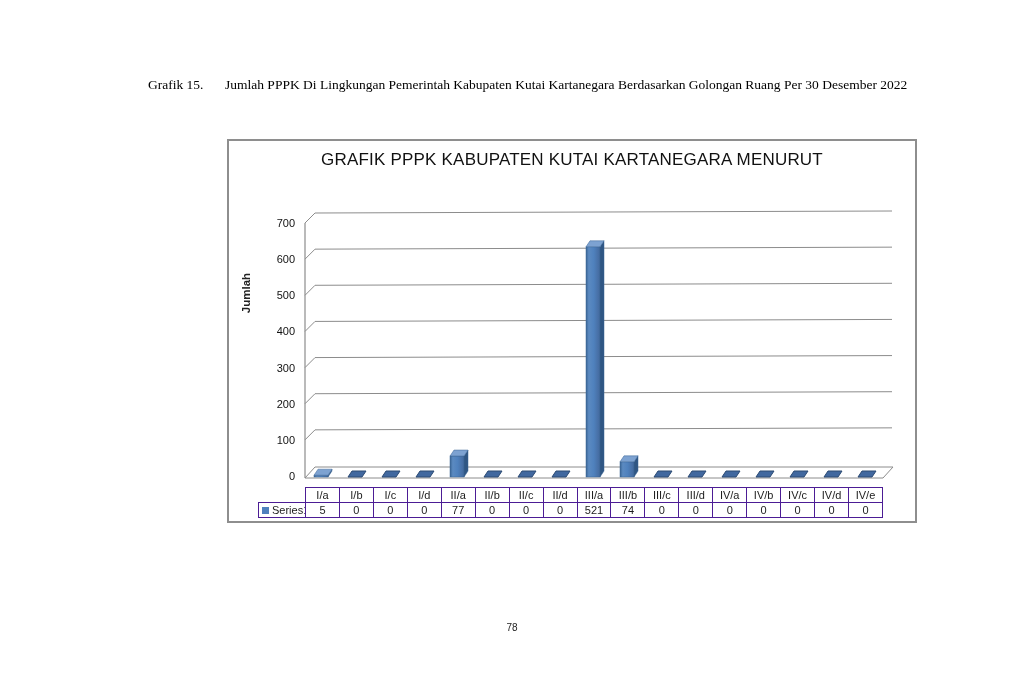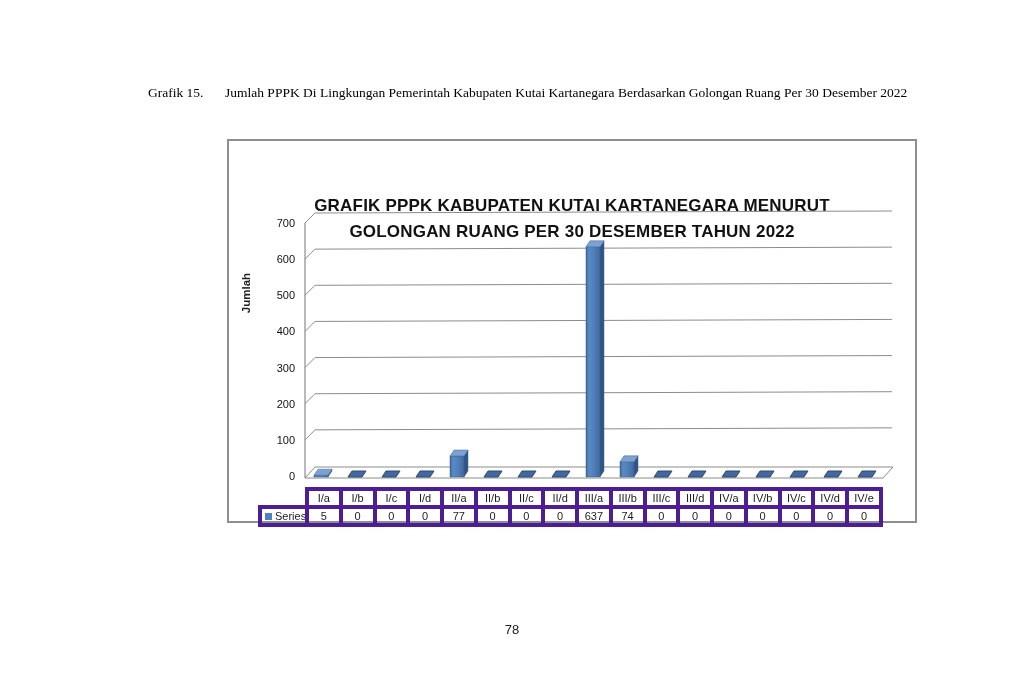--- a/index.html
+++ b/index.html
@@ -1,72 +1,70 @@
 <!DOCTYPE html>
 <html><head>
 <meta charset="utf-8">
 <style>
   html,body{margin:0;padding:0;}
   body{
     width:1024px;height:696px;position:relative;background:#ffffff;
     font-family:"Liberation Sans",sans-serif;overflow:hidden;
   }
   .caption{
-    position:absolute;left:148px;top:85px;width:800px;
+    position:absolute;left:148px;top:77px;width:800px;
     font-family:"Liberation Serif",serif;font-size:13.5px;color:#000;
     white-space:nowrap;
   }
   .caption-label{display:inline-block;width:77px;}
   .chart-box{
     position:absolute;left:227px;top:139px;width:686px;height:380px;
     border:2px solid #8e8e8e;background:#fff;
   }
   .chart-title{
     position:absolute;left:0;right:0;top:6px;text-align:center;
-    font-weight:bold;font-size:17px;line-height:26px;color:#111;
+    font-weight:normal;font-size:17px;line-height:26px;color:#111;
     letter-spacing:0.2px;
-    margin-top:46px;
   }
   .chart-title span{display:block;}
   .y-axis-title{
     position:absolute;left:17px;top:152px;
     transform:translate(-50%,-50%) rotate(-90deg);
     font-size:11.5px;font-weight:bold;color:#222;white-space:nowrap;
   }
   .plot-svg{position:absolute;left:0;top:0;}
   .data-table{
     position:absolute;left:29px;top:346px;width:625px;
     border-collapse:collapse;table-layout:fixed;
   }
   .data-table td{
-    border:4px solid #4c1d95;text-align:center;padding:0;height:14px;
+    border:1px solid #4c1d95;text-align:center;padding:0;height:14px;
     font-size:11px;line-height:13px;color:#1c1c1c;overflow:hidden;
   }
   .data-table td.blank{border:none;}
   .data-table td.legend{text-align:left;padding-left:3px;white-space:nowrap;}
   .legend-marker{
     display:inline-block;width:7px;height:7px;background:#4f81bd;
     margin-right:3px;vertical-align:0px;
   }
   .page-number{
     position:absolute;left:0;right:0;top:622px;text-align:center;
-    font-size:13px;color:#222;
+    font-size:10px;color:#222;
   }
 </style>
 </head>
 <body>
 
 <div class="caption">
   <span class="caption-label">Grafik 15.</span><span>Jumlah PPPK Di Lingkungan Pemerintah Kabupaten Kutai Kartanegara Berdasarkan Golongan Ruang Per 30 Desember 2022</span>
 </div>
 
 <div class="chart-box">
   <div class="chart-title">
     <span>GRAFIK PPPK KABUPATEN KUTAI KARTANEGARA MENURUT</span>
-    <span>GOLONGAN RUANG PER 30 DESEMBER TAHUN 2022</span>
   </div>
   <div class="y-axis-title">Jumlah</div>
   <svg class="plot-svg" width="686" height="380" viewBox="0 0 686 380">
       <defs>
         <linearGradient id="barGrad" x1="0" y1="0" x2="1" y2="0">
           <stop offset="0%" stop-color="#3a6595"></stop>
           <stop offset="20%" stop-color="#5b8ac1"></stop>
           <stop offset="55%" stop-color="#4f81bd"></stop>
           <stop offset="100%" stop-color="#44699d"></stop>
         </linearGradient>
@@ -193,21 +191,21 @@
         <tr>
           <td class="legend"><span class="legend-marker"></span><span>Series1</span></td>
           <td>5</td>
           <td>0</td>
           <td>0</td>
           <td>0</td>
           <td>77</td>
           <td>0</td>
           <td>0</td>
           <td>0</td>
-          <td>637</td>
+          <td>521</td>
           <td>74</td>
           <td>0</td>
           <td>0</td>
           <td>0</td>
           <td>0</td>
           <td>0</td>
           <td>0</td>
           <td>0</td>
         </tr>
       </tbody>

